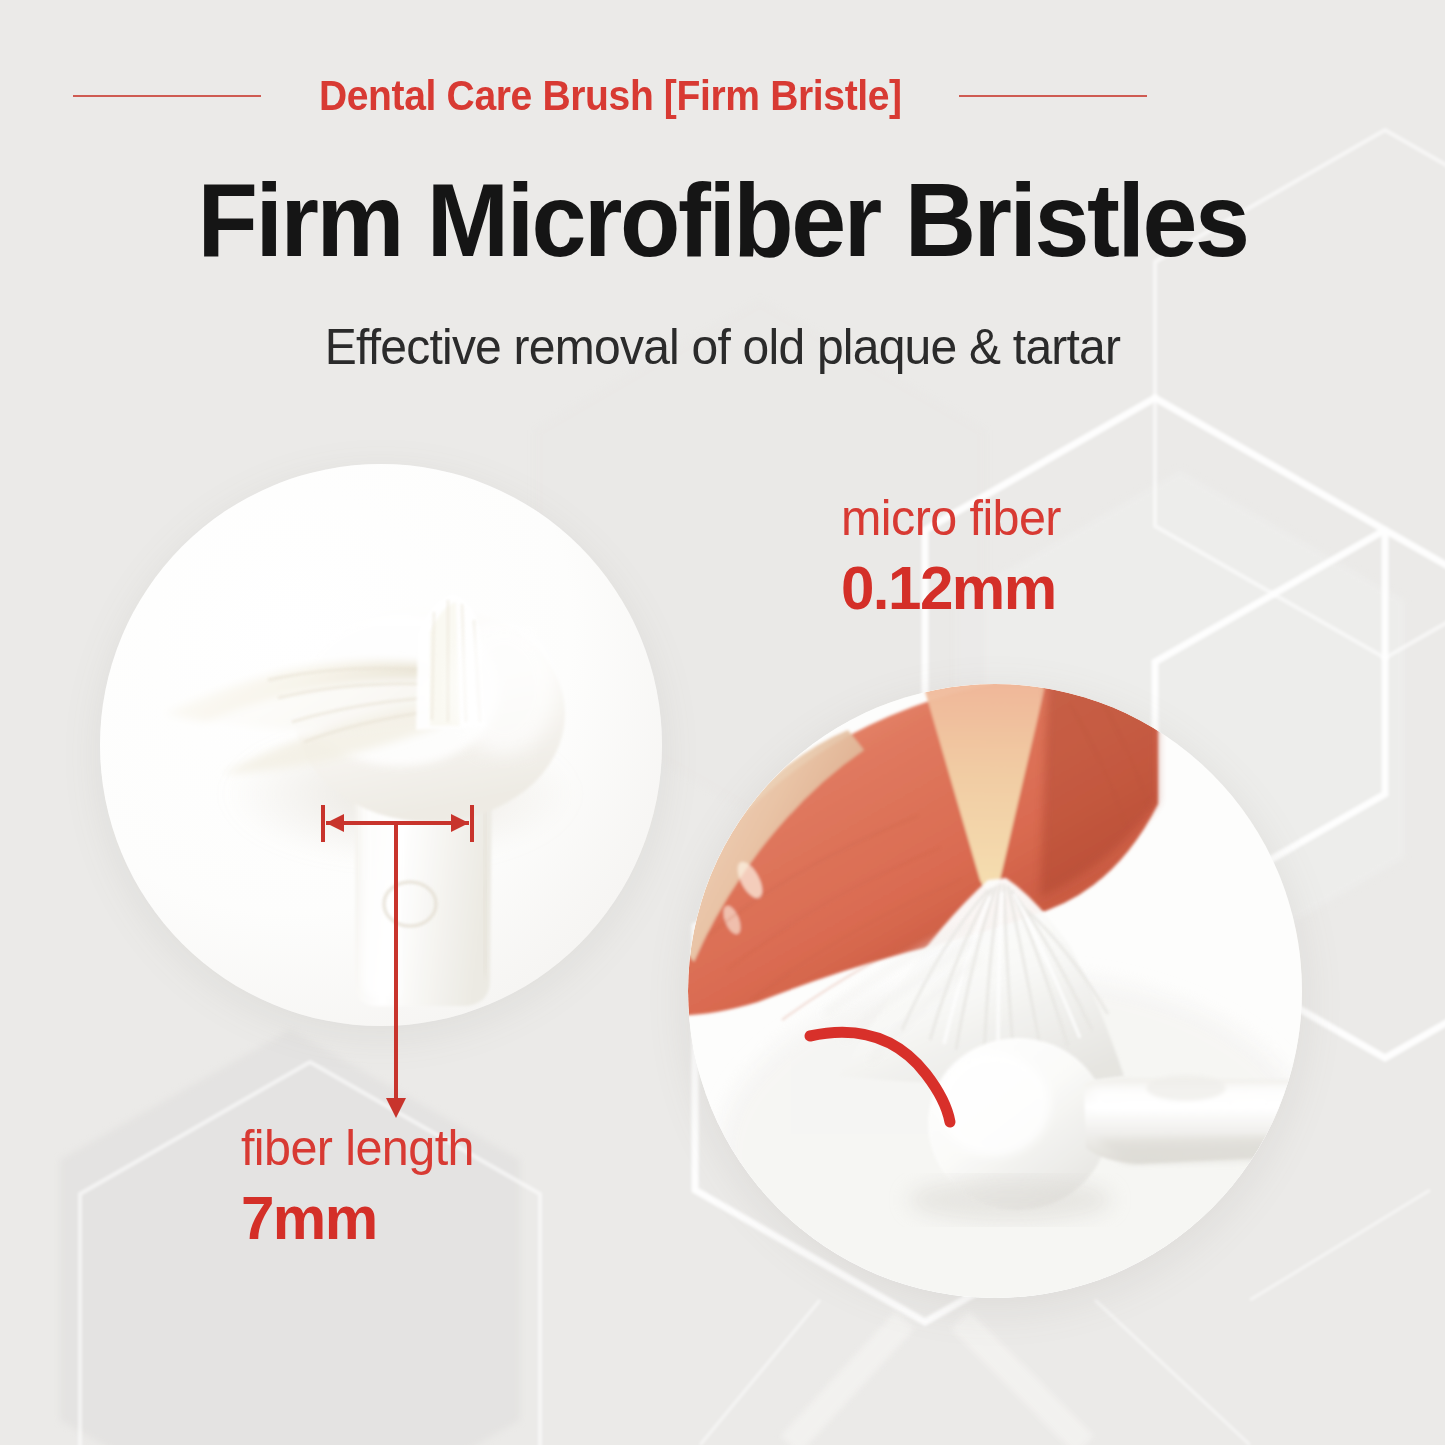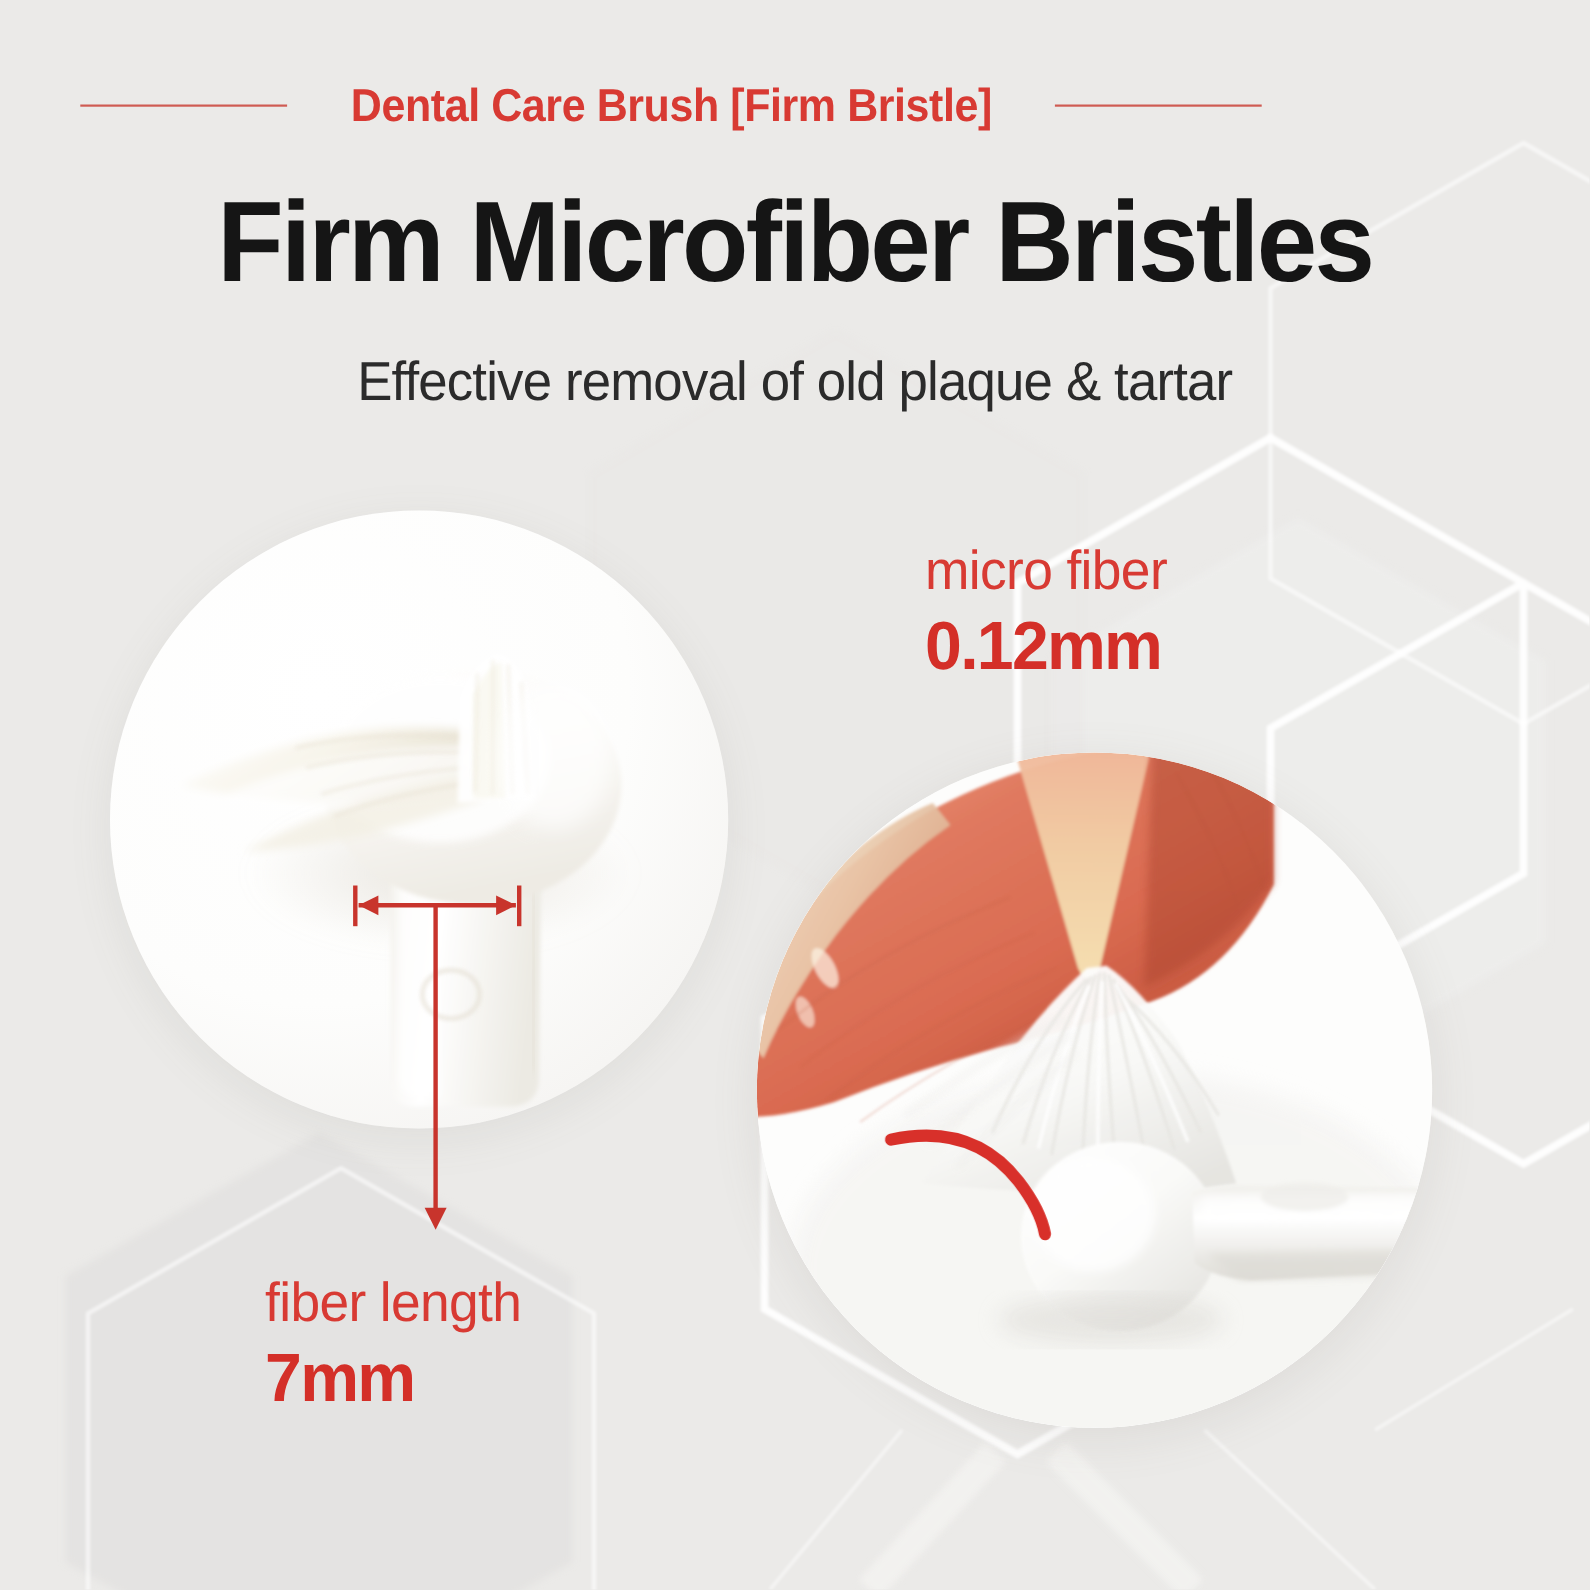--- a/index.html
+++ b/index.html
@@ -74,21 +74,21 @@
     letter-spacing:-0.6px; line-height:1.04; white-space:nowrap;
     transform:scaleX(.97); transform-origin:center;
   }
   .callout-value{
     font-size:62px; font-weight:bold; color:#d42f28;
     letter-spacing:-1.6px; line-height:1.1; margin-top:10px; white-space:nowrap;
     transform:scaleX(.97); transform-origin:center;
   }
 
   #micro-fiber-callout{ left:836px; top:492px; width:330px; }
-  #fiber-length-callout{ left:236px; top:1158px; width:330px; }
+  #fiber-length-callout{ left:236px; top:1122px; width:330px; }
 
   
   #measure-overlay{
     position:absolute; left:0; top:0; width:1445px; height:1445px;
     z-index:7; pointer-events:none;
   }
 </style>
 </head>
 <body>
 

